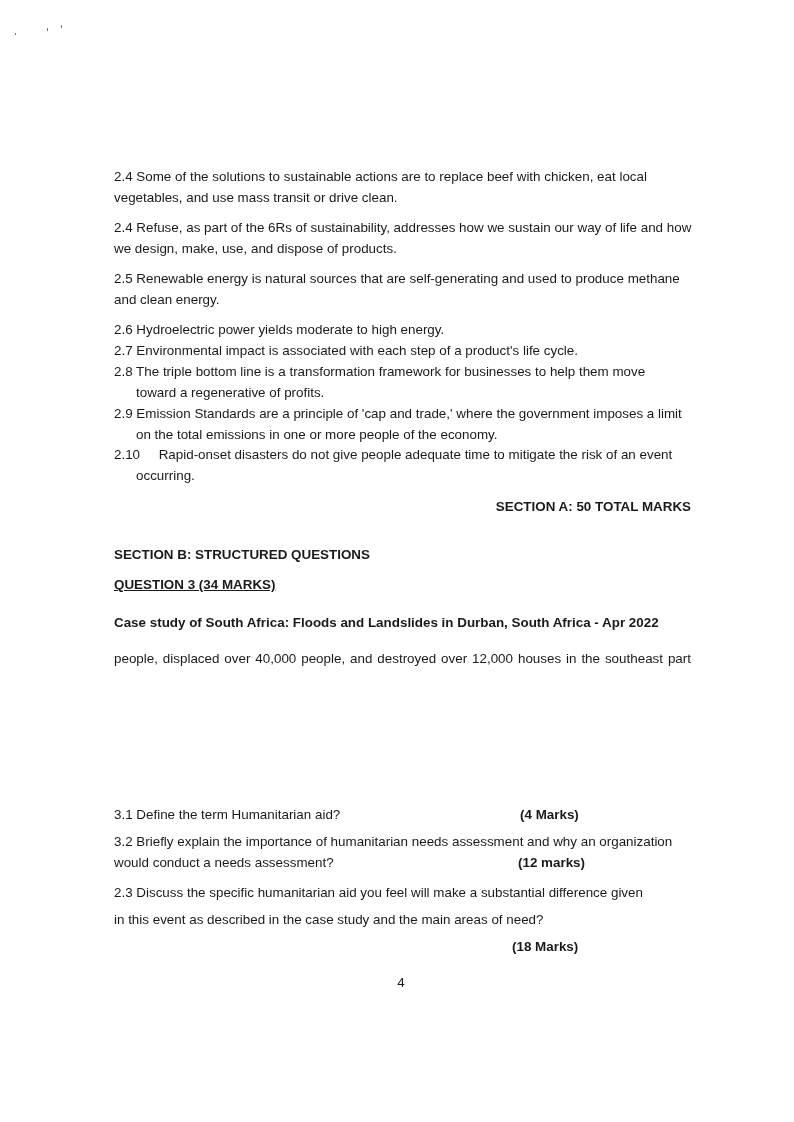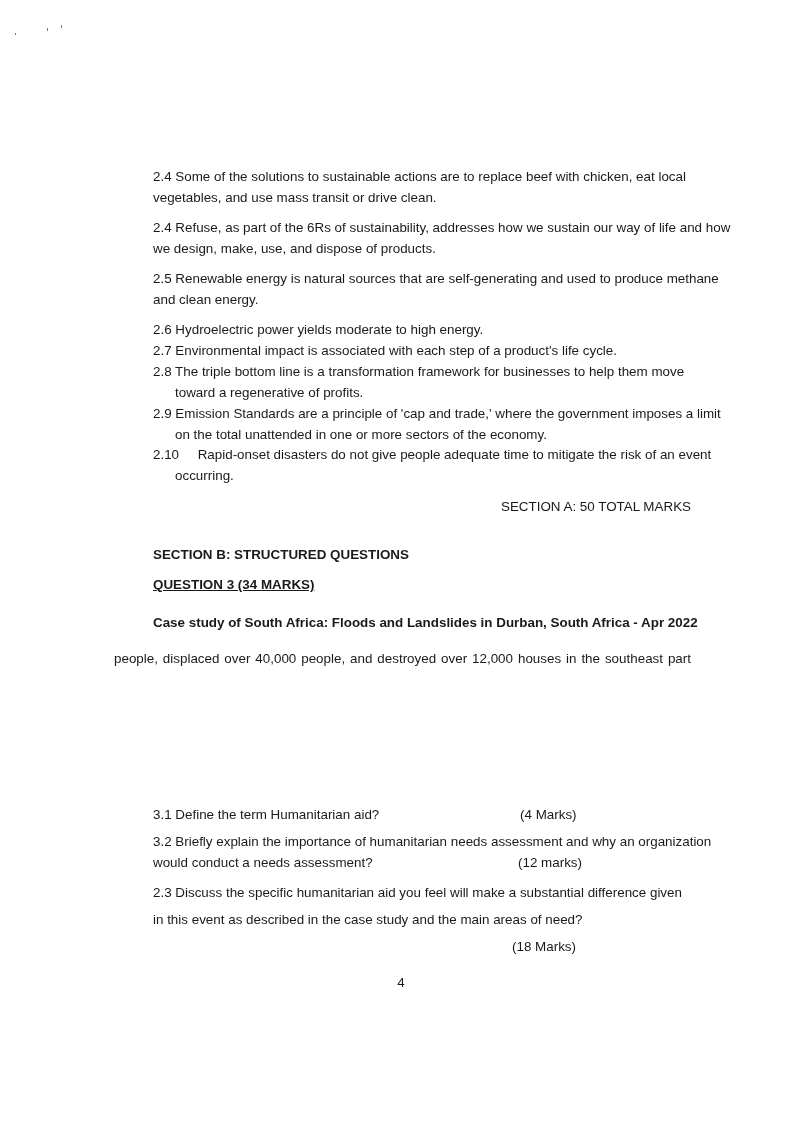--- a/index.html
+++ b/index.html
@@ -1,22 +1,22 @@
 <!DOCTYPE html>
 <html><head>
 <meta charset="utf-8">
 <style>
   html, body { margin: 0; padding: 0; background: #ffffff; }
   body { width: 794px; height: 1122px; position: relative; overflow: hidden;
          font-family: "Liberation Sans", sans-serif; color: #1a1a1a; font-size: 13.4px; }
   .abs { position: absolute; }
-  .line { position: absolute; left: 114px; white-space: nowrap; line-height: 18px; margin-left: 39px; }
+  .line { position: absolute; left: 114px; white-space: nowrap; line-height: 18px; }
   .bold { font-weight: bold; }
   .u { text-decoration: underline; }
-  .marks { position: absolute; font-weight: normal; white-space: nowrap; line-height: 18px; }
+  .marks { position: absolute; font-weight: bold; white-space: nowrap; line-height: 18px; }
   .just { position: absolute; left: 114px; width: 577px; text-align: justify; text-align-last: left; line-height: 20.5px; }
   .just span { display: block; text-align: justify; text-align-last: justify; }
   .just span.last { text-align-last: left; }
   .speck { position: absolute; width: 1px; height: 3px; background: #777; }
 </style>
 </head>
 <body>
 
 <div class="speck" style="left:15px;top:33px;height:2px;"></div>
 <div class="speck" style="left:47px;top:28px;"></div>
@@ -30,21 +30,21 @@
   <div class="line" style="top:240px;">we design, make, use, and dispose of products.</div>
 
   <div class="line" style="top:270px;">2.5 Renewable energy is natural sources that are self-generating and used to produce methane</div>
   <div class="line" style="top:291px;">and clean energy.</div>
 
   <div class="line" style="top:321px;">2.6 Hydroelectric power yields moderate to high energy.</div>
   <div class="line" style="top:342px;">2.7 Environmental impact is associated with each step of a product's life cycle.</div>
   <div class="line" style="top:363px;">2.8 The triple bottom line is a transformation framework for businesses to help them move</div>
   <div class="line" style="top:384px;left:136px;">toward a regenerative of profits.</div>
   <div class="line" style="top:405px;">2.9 Emission Standards are a principle of 'cap and trade,' where the government imposes a limit</div>
-  <div class="line" style="top:426px;left:136px;">on the total unattended in one or more sectors of the economy.</div>
+  <div class="line" style="top:426px;left:136px;">on the total emissions in one or more people of the economy.</div>
   <div class="line" style="top:446px;white-space:pre;">2.10     Rapid-onset disasters do not give people adequate time to mitigate the risk of an event</div>
   <div class="line" style="top:467px;left:136px;">occurring.</div>
 </div>
 
 <div class="marks" style="top:498px; right:103px;">SECTION A: 50 TOTAL MARKS</div>
 
 <div class="line bold" style="top:546px;">SECTION B: STRUCTURED QUESTIONS</div>
 <div class="line bold u" style="top:576px;">QUESTION 3 (34 MARKS)</div>
 <div class="line bold" style="top:614px;">Case study of South Africa: Floods and Landslides in Durban, South Africa - Apr 2022</div>
 

